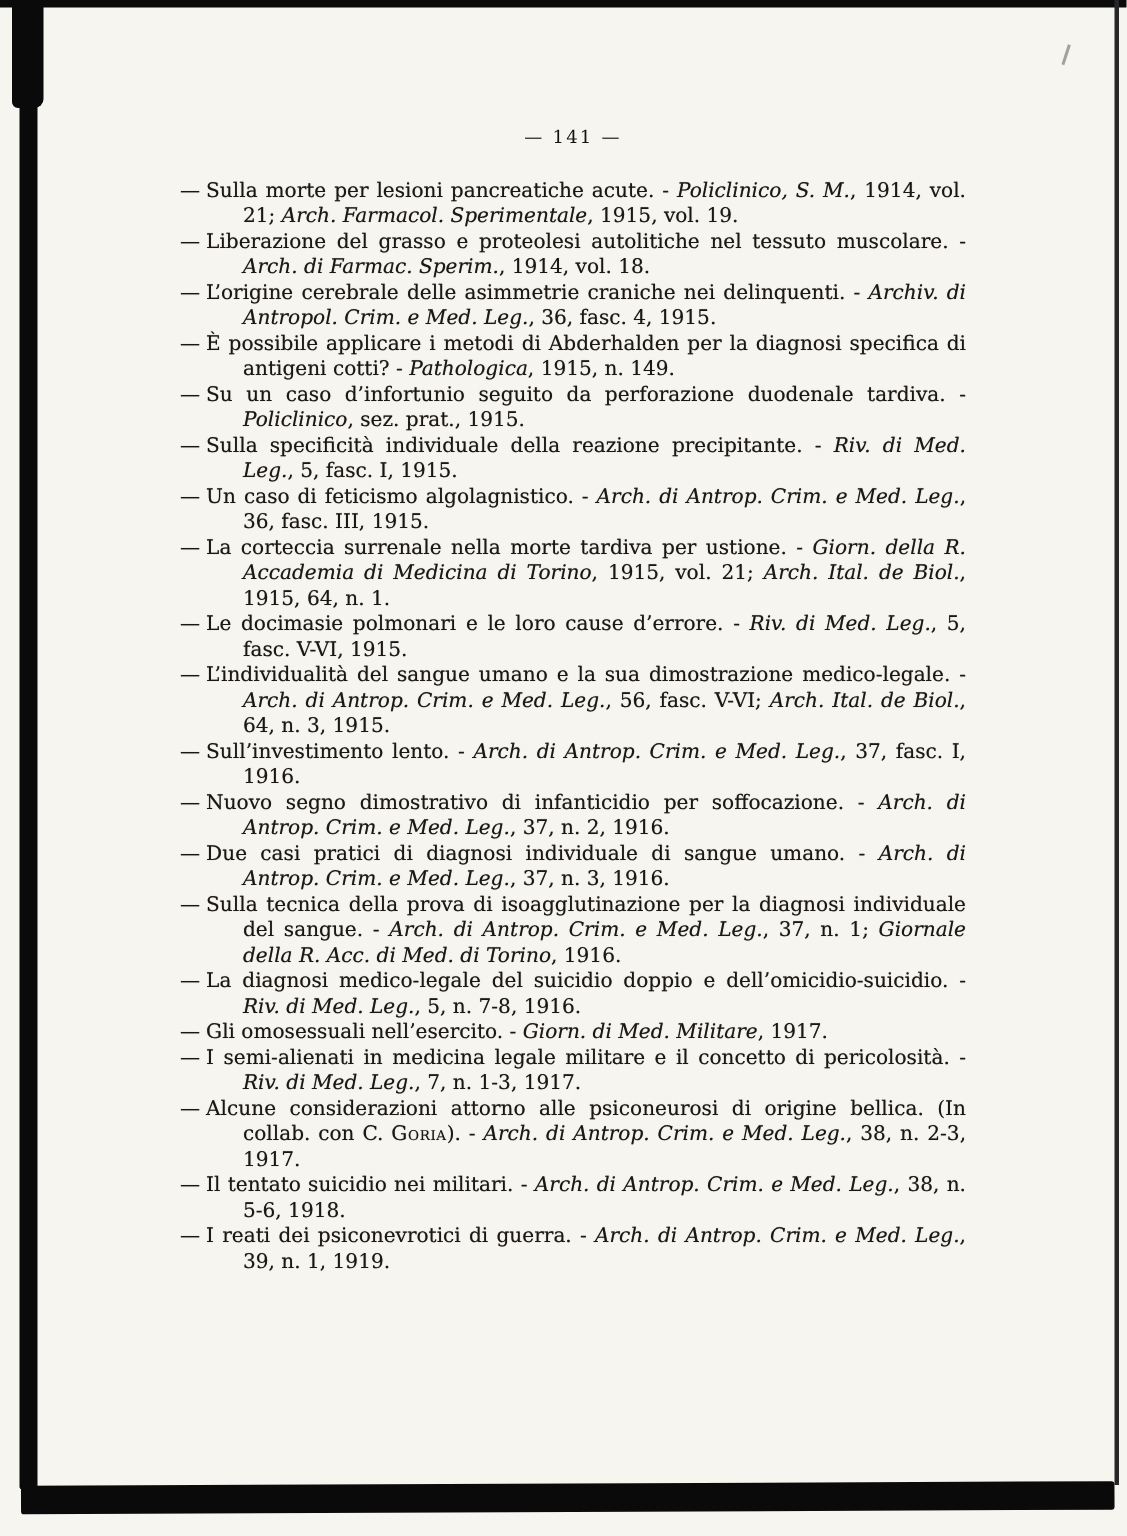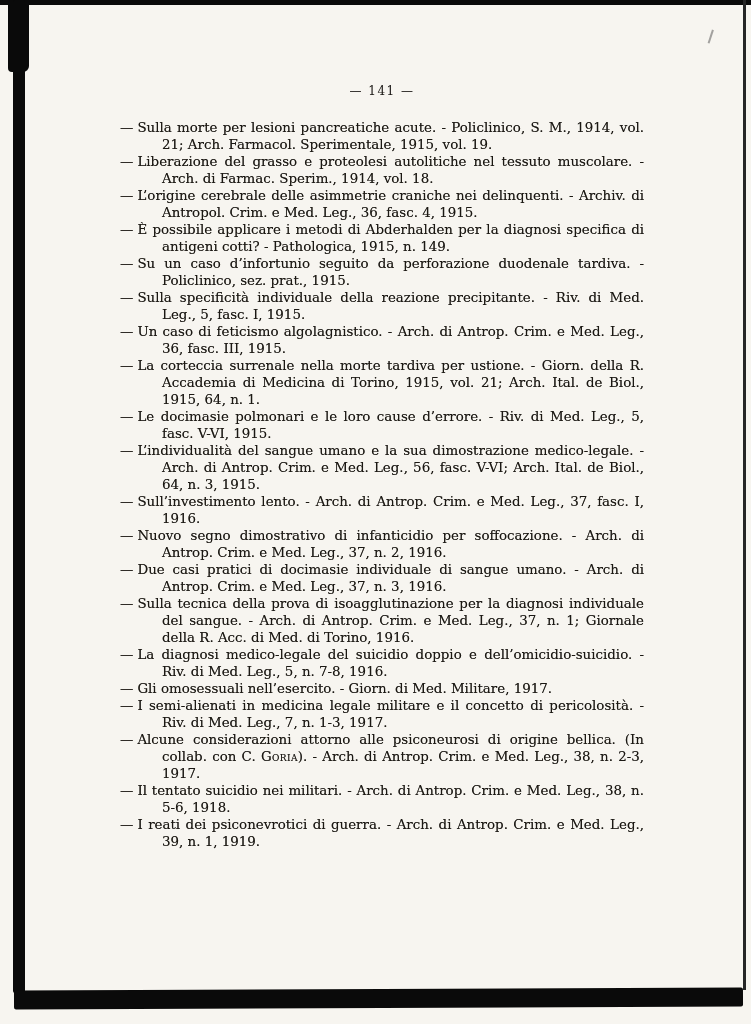--- a/index.html
+++ b/index.html
@@ -72,20 +72,21 @@
     font-size: 13.4px;
     line-height: 17px;
     padding-left: 42px;
     text-indent: -42px;
     text-shadow: 0 0 0.5px rgba(20,18,14,0.55);
   }
   .entry .marker {
     padding-right: 4px;
   }
   .italic {
+    font-style: italic;
     margin-top: 33px;
   }
   .smallcaps {
     font-variant: small-caps;
     letter-spacing: 0.4px;
   }
 </style>
 </head>
 <body>
 
@@ -104,21 +105,21 @@
       <div class="entry"><span class="marker">—</span><span><span>L’origine cerebrale delle asimmetrie craniche nei delinquenti. - </span><span class="italic">Archiv. di Antropol. Crim. e Med. Leg.</span><span>, 36, fasc. 4, 1915.</span></span></div>
       <div class="entry"><span class="marker">—</span><span><span>È possibile applicare i metodi di Abderhalden per la diagnosi specifica di antigeni cotti? - </span><span class="italic">Pathologica</span><span>, 1915, n. 149.</span></span></div>
       <div class="entry"><span class="marker">—</span><span><span>Su un caso d’infortunio seguito da perforazione duodenale tardiva. - </span><span class="italic">Policlinico</span><span>, sez. prat., 1915.</span></span></div>
       <div class="entry"><span class="marker">—</span><span><span>Sulla specificità individuale della reazione precipitante. - </span><span class="italic">Riv. di Med. Leg.</span><span>, 5, fasc. I, 1915.</span></span></div>
       <div class="entry"><span class="marker">—</span><span><span>Un caso di feticismo algolagnistico. - </span><span class="italic">Arch. di Antrop. Crim. e Med. Leg.</span><span>, 36, fasc. III, 1915.</span></span></div>
       <div class="entry"><span class="marker">—</span><span><span>La corteccia surrenale nella morte tardiva per ustione. - </span><span class="italic">Giorn. della R. Accademia di Medicina di Torino</span><span>, 1915, vol. 21; </span><span class="italic">Arch. Ital. de Biol.</span><span>, 1915, 64, n. 1.</span></span></div>
       <div class="entry"><span class="marker">—</span><span><span>Le docimasie polmonari e le loro cause d’errore. - </span><span class="italic">Riv. di Med. Leg.</span><span>, 5, fasc. V-VI, 1915.</span></span></div>
       <div class="entry"><span class="marker">—</span><span><span>L’individualità del sangue umano e la sua dimostrazione medico-legale. - </span><span class="italic">Arch. di Antrop. Crim. e Med. Leg.</span><span>, 56, fasc. V-VI; </span><span class="italic">Arch. Ital. de Biol.</span><span>, 64, n. 3, 1915.</span></span></div>
       <div class="entry"><span class="marker">—</span><span><span>Sull’investimento lento. - </span><span class="italic">Arch. di Antrop. Crim. e Med. Leg.</span><span>, 37, fasc. I, 1916.</span></span></div>
       <div class="entry"><span class="marker">—</span><span><span>Nuovo segno dimostrativo di infanticidio per soffocazione. - </span><span class="italic">Arch. di Antrop. Crim. e Med. Leg.</span><span>, 37, n. 2, 1916.</span></span></div>
-      <div class="entry"><span class="marker">—</span><span><span>Due casi pratici di docimasie individuale di sangue umano. - </span><span class="italic">Arch. di Antrop. Crim. e Med. Leg.</span><span>, 37, n. 3, 1916.</span></span></div>
+      <div class="entry"><span class="marker">—</span><span><span>Due casi pratici di diagnosi individuale di sangue umano. - </span><span class="italic">Arch. di Antrop. Crim. e Med. Leg.</span><span>, 37, n. 3, 1916.</span></span></div>
       <div class="entry"><span class="marker">—</span><span><span>Sulla tecnica della prova di isoagglutinazione per la diagnosi individuale del sangue. - </span><span class="italic">Arch. di Antrop. Crim. e Med. Leg.</span><span>, 37, n. 1; </span><span class="italic">Giornale della R. Acc. di Med. di Torino</span><span>, 1916.</span></span></div>
       <div class="entry"><span class="marker">—</span><span><span>La diagnosi medico-legale del suicidio doppio e dell’omicidio-suicidio. - </span><span class="italic">Riv. di Med. Leg.</span><span>, 5, n. 7-8, 1916.</span></span></div>
       <div class="entry"><span class="marker">—</span><span><span>Gli omosessuali nell’esercito. - </span><span class="italic">Giorn. di Med. Militare</span><span>, 1917.</span></span></div>
       <div class="entry"><span class="marker">—</span><span><span>I semi-alienati in medicina legale militare e il concetto di pericolosità. - </span><span class="italic">Riv. di Med. Leg.</span><span>, 7, n. 1-3, 1917.</span></span></div>
       <div class="entry"><span class="marker">—</span><span><span>Alcune considerazioni attorno alle psiconeurosi di origine bellica. (In collab. con C. </span><span class="smallcaps">Goria</span><span>). - </span><span class="italic">Arch. di Antrop. Crim. e Med. Leg.</span><span>, 38, n. 2-3, 1917.</span></span></div>
       <div class="entry"><span class="marker">—</span><span><span>Il tentato suicidio nei militari. - </span><span class="italic">Arch. di Antrop. Crim. e Med. Leg.</span><span>, 38, n. 5-6, 1918.</span></span></div>
       <div class="entry"><span class="marker">—</span><span><span>I reati dei psiconevrotici di guerra. - </span><span class="italic">Arch. di Antrop. Crim. e Med. Leg.</span><span>, 39, n. 1, 1919.</span></span></div>
     </div>
 </div>
 

